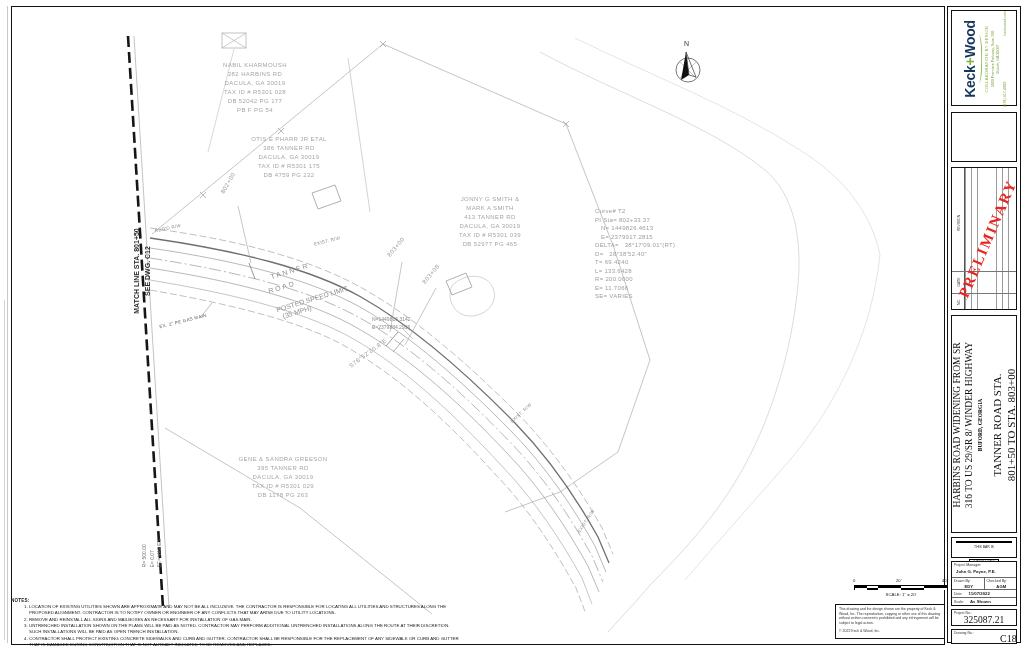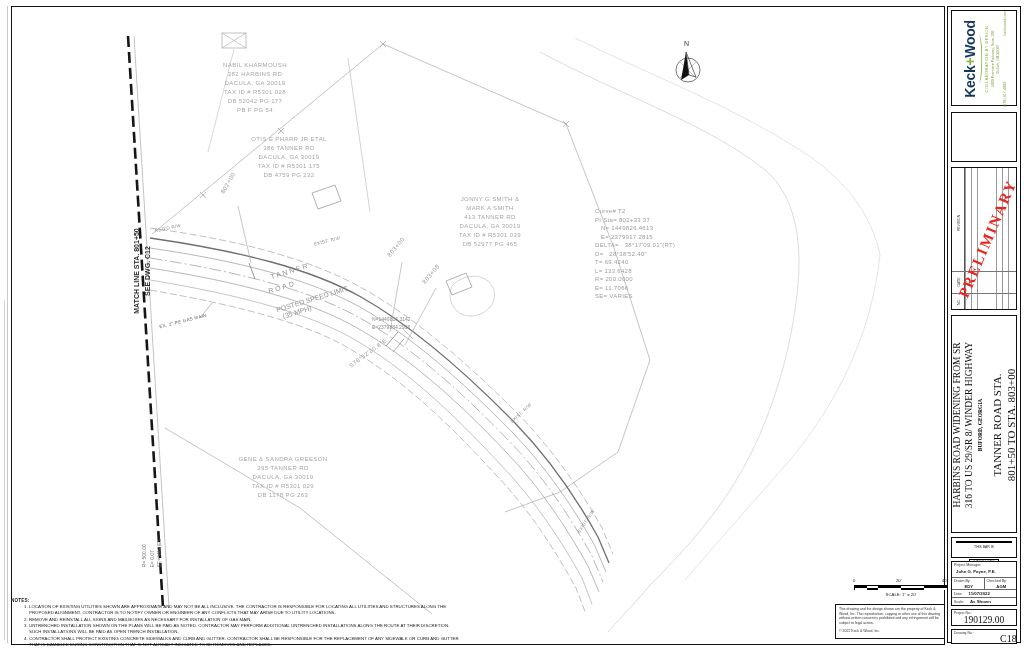--- a/index.html
+++ b/index.html
@@ -318,21 +318,21 @@
       <span class="val">11/07/2022</span>
     </div>
     <div class="row inline" style="height:8px;">
       <span class="lab">Scale:</span>
       <span class="val">As Shown</span>
     </div>
   </div>
 
   <div class="abs tb numbox" style="top:609px;height:17px;z-index:4;">
     <div class="lab">Project No.:</div>
-    <div class="big" style="font-size:9.5px;margin-top:4.5px;">190129.00</div>
+    <div class="big" style="font-size:9.5px;margin-top:4.5px;">325087.21</div>
   </div>
 
   <div class="abs tb numbox" style="top:629px;height:15px;z-index:4;padding-left:48px;">
     <div class="lab">Drawing No.:</div>
     <div class="big" style="font-size:10px;margin-top:3px;">C18</div>
   </div>
 
 </div>
 
 </body></html>

